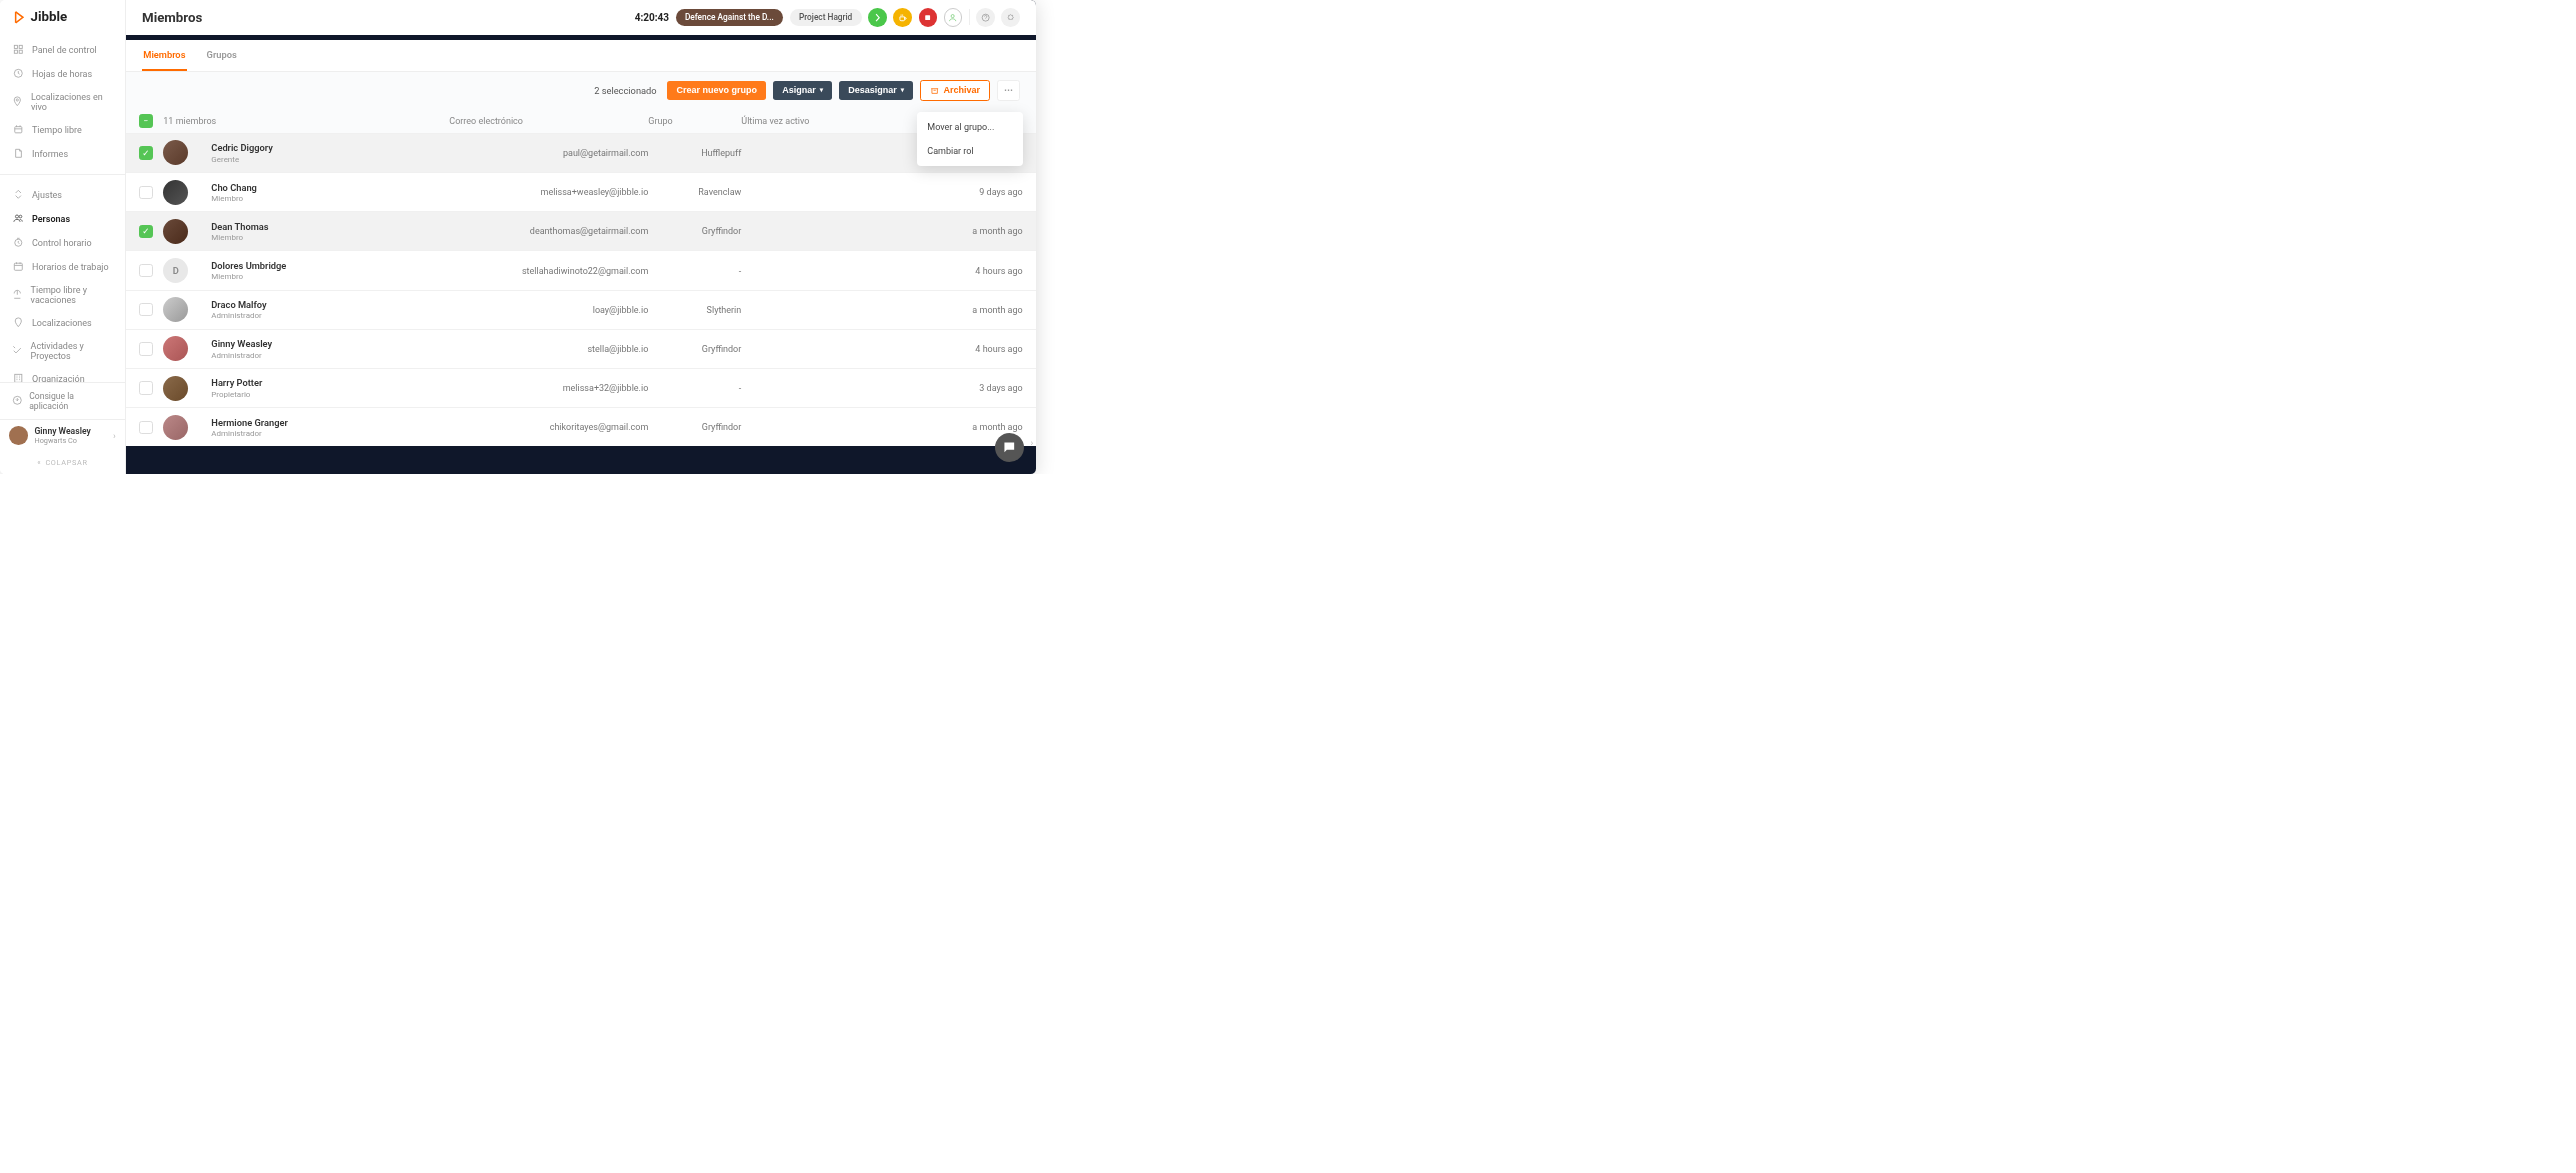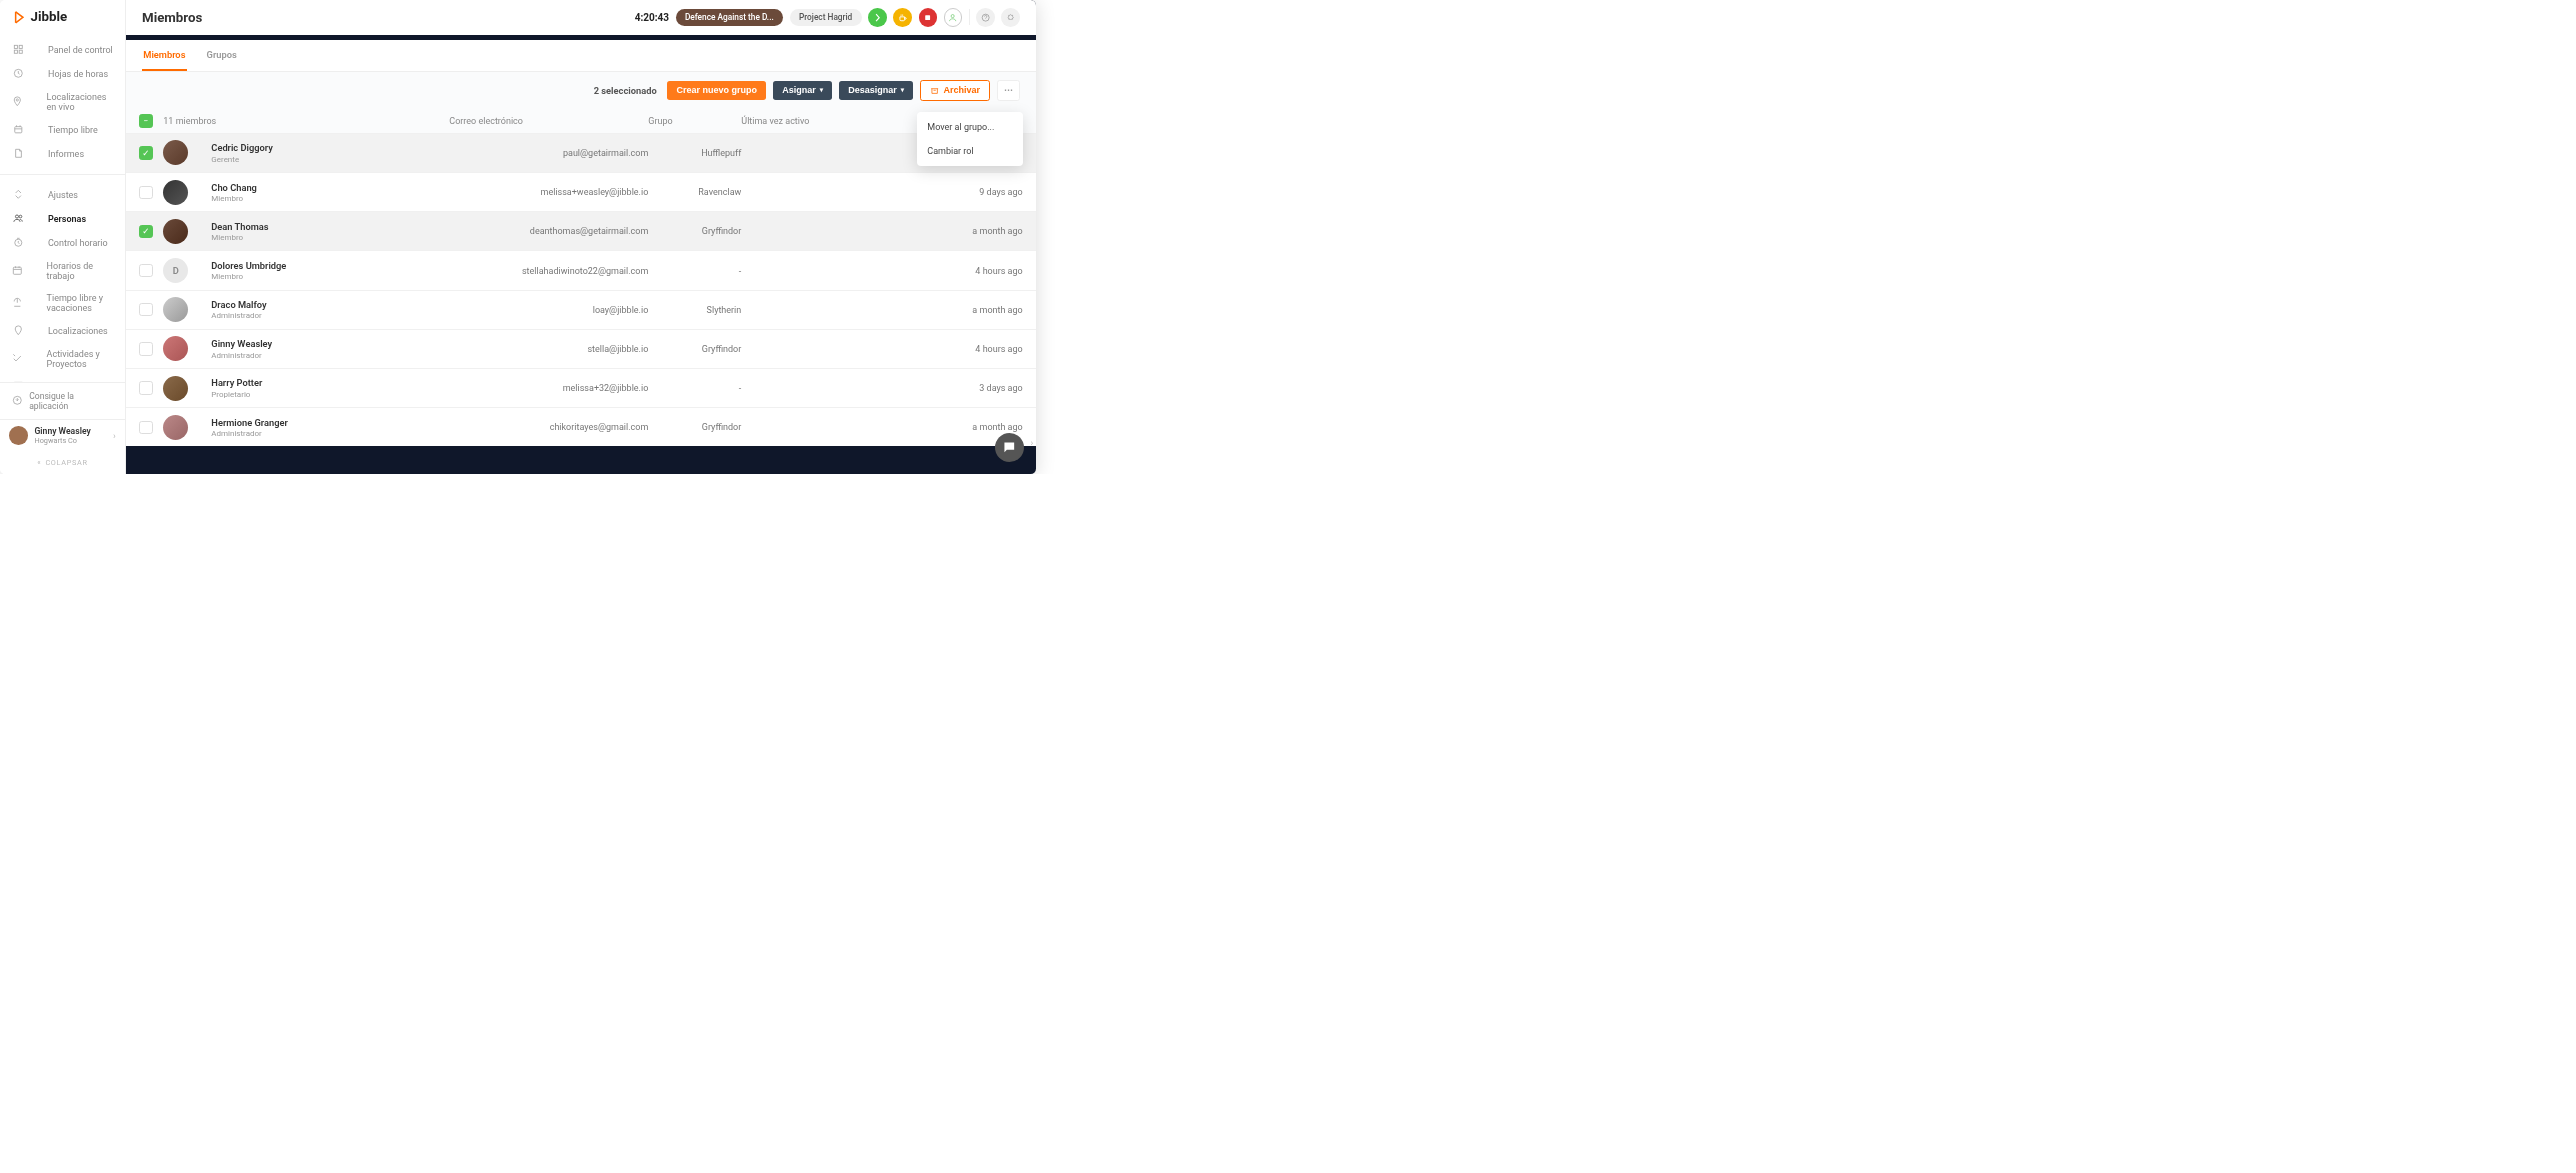--- a/index.html
+++ b/index.html
@@ -5,21 +5,21 @@
 * { margin: 0; padding: 0; box-sizing: border-box; }
 body { font-family: -apple-system, BlinkMacSystemFont, "Segoe UI", Roboto, sans-serif; background: #fff; color: #333; font-size: 9.3px; }
 .app { display: flex; height: 474px; width: 1036px; border-radius: 5.3px; overflow: hidden; box-shadow: 0 2.7px 20px rgba(0,0,0,0.15); position: relative; }
 
 
 .sidebar { width: 126px; border-right: 0.7px solid #eee; display: flex; flex-direction: column; background: #fff; }
 .logo { display: flex; align-items: center; padding: 9.3px 12px; font-weight: 700; font-size: 13.3px; color: #222; gap: 4px; }
 .logo-icon { color: #ff6b00; font-size: 14.6px; }
 .nav { flex: 1; overflow-y: auto; }
 .nav-section { padding: 4px 0; }
-.nav-item { display: flex; align-items: center; gap: 24px; padding: 6px 12px; color: #888; cursor: pointer; font-size: 9px; }
+.nav-item { display: flex; align-items: center; gap: 8px; padding: 6px 12px; color: #888; cursor: pointer; font-size: 9px; }
 .nav-item.active { color: #222; font-weight: 600; }
 .nav-item .icon { width: 12px; height: 12px; display: inline-flex; align-items: center; justify-content: center; color: #aaa; }
 .nav-item.active .icon { color: #555; }
 .nav-divider { border-top: 0.7px solid #eee; margin: 4px 0; }
 .get-app { display: flex; align-items: center; gap: 6.6px; padding: 8px 12px; color: #888; font-size: 8.6px; border-top: 0.7px solid #eee; cursor: pointer; }
 .user-row { display: flex; align-items: center; gap: 6.6px; padding: 6.6px 9.3px; border-top: 0.7px solid #eee; cursor: pointer; }
 .user-row .avatar { width: 18.6px; height: 18.6px; border-radius: 50%; background: #a07050; }
 .user-row .uname { font-weight: 600; font-size: 8.6px; color: #333; }
 .user-row .uco { font-size: 7.3px; color: #999; }
 .user-row .chev { margin-left: auto; color: #bbb; }
@@ -40,21 +40,21 @@
 .circ-r { background: #d33; color: #fff; }
 .circ-o { border: 0.7px solid #ccc; color: #7c7; background: #fff; }
 .circ-grey { background: #f0f0f0; color: #999; }
 .vdiv { width: 0.7px; height: 16px; background: #eee; }
 
 .tabs { display: flex; gap: 18.6px; padding: 0 16px; border-bottom: 0.7px solid #eee; background: #fff; margin-top: 5.3px; }
 .tab { padding: 9.3px 1.3px; color: #999; font-weight: 600; cursor: pointer; font-size: 9.3px; }
 .tab.active { color: #ff6b00; border-bottom: 2px solid #ff6b00; margin-bottom: -0.7px; }
 
 .toolbar { display: flex; align-items: center; gap: 6.6px; padding: 8px 16px; justify-content: flex-end; background: #fafbfc; position: relative; }
-.selected-text { color: #555; font-weight: 700; font-size: 9.3px; margin-right: 4px; }
+.selected-text { color: #555; font-weight: 400; font-size: 9.3px; margin-right: 4px; }
 .btn { padding: 4.6px 9.3px; border-radius: 2.7px; font-size: 9px; font-weight: 600; cursor: pointer; border: none; display: inline-flex; align-items: center; gap: 4px; }
 .btn-orange { background: #ff7a1a; color: #fff; }
 .btn-dark { background: #3a4a5a; color: #fff; }
 .btn-outline-orange { background: #fff; color: #ff6b00; border: 0.7px solid #ff6b00; }
 .btn-more { background: #fff; border: 0.7px solid #eee; color: #999; padding: 4.6px 6px; }
 .chev-down { font-size: 6.6px; }
 
 .dropdown { position: absolute; right: 13.3px; top: 40px; background: #fff; border-radius: 4px; box-shadow: 0 4px 16px rgba(0,0,0,0.15); min-width: 106px; padding: 4px 0; z-index: 20; }
 .dropdown-item { padding: 6.6px 10.6px; font-size: 9px; color: #444; cursor: pointer; }
 

